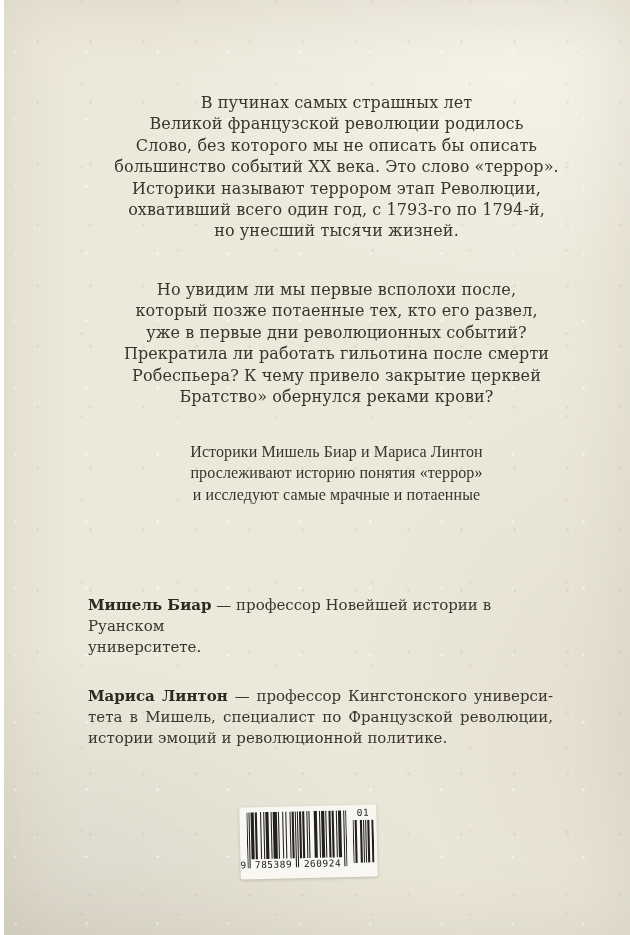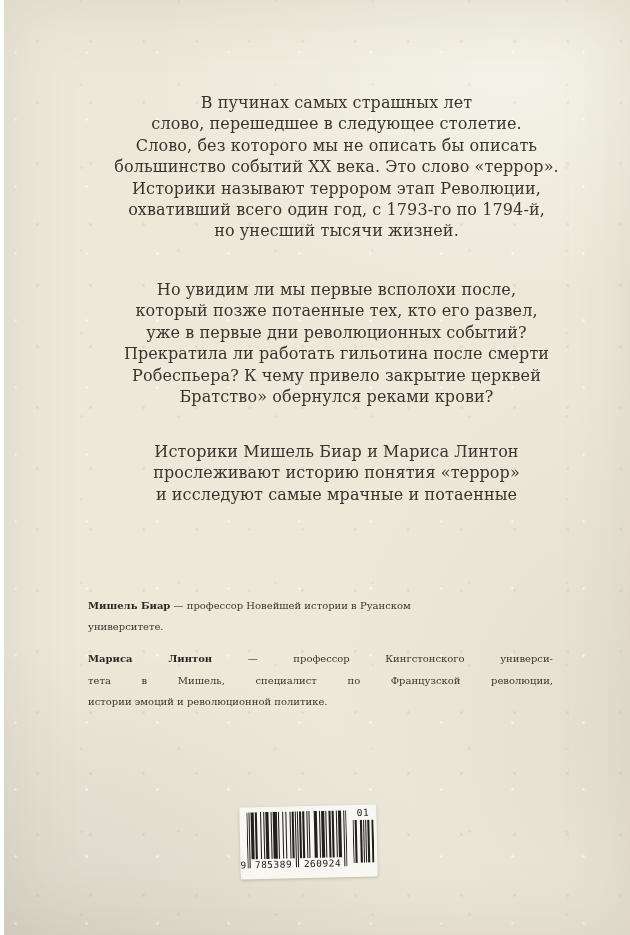--- a/index.html
+++ b/index.html
@@ -16,27 +16,27 @@
       radial-gradient(rgba(255,255,255,0.55) 1px, transparent 1.7px),
       radial-gradient(ellipse 520px 320px at 80% 8%, rgba(255,253,246,0.45), transparent 70%),
       radial-gradient(ellipse 640px 420px at 2% 100%, rgba(118,115,108,0.16), transparent 70%),
       radial-gradient(ellipse 420px 520px at 100% 78%, rgba(186,180,163,0.18), transparent 72%);
     background-size:53px 61px, 97px 83px, 71px 67px, auto, auto, auto;
     background-position:7px 11px, 29px 43px, 47px 19px, 0 0, 0 0, 0 0;
     box-shadow:inset 0 0 70px rgba(158,148,126,0.22);
   }
   .annotation{position:absolute;left:88px;width:489px;text-align:center;color:#39342d;}
   .para{margin:0;font-size:16px;line-height:21.4px;letter-spacing:0.1px;}
-  .p1{top:92px;} .p2{top:279px;} .p3{top:441px;}
+  .p1{top:92px;} .p2{top:279px;} .p3{top:441px;font-family:Liberation Serif, serif;}
   .annotation.p1{position:absolute;} .annotation.p2{position:absolute;} .annotation.p3{position:absolute;}
   .line{display:block;white-space:nowrap;}
   .bios{position:absolute;left:84px;top:595px;width:465px;color:#3a352e;
-        font-size:10px;line-height:21.2px;}
+        font-size:15px;line-height:21.2px;}
   .bio{margin:0;}
-  .bio + .bio{margin-top:11px;}
+  .bio + .bio{margin-top:27px;}
   .bio-line{display:block;}
   .bio-line.just{text-align:justify;text-align-last:justify;}
   .bio b{font-weight:bold;color:#2c2822;}
   .barcode-label{
     position:absolute;left:236px;top:806px;width:137px;height:72px;
     background:#f8f7f2;border-radius:2px;transform:rotate(-1.3deg);
     box-shadow:0 1px 3px rgba(110,100,80,0.35);
   }
   .bc-main{position:absolute;left:7px;top:5px;width:100px;height:60px;}
   .bc-sup{position:absolute;left:113px;top:15px;width:21px;height:43px;}
@@ -54,21 +54,21 @@
     font-size:9.5px;line-height:10px;color:#23211d;letter-spacing:0.5px;
   }
 </style>
 </head>
 <body>
 
 <div class="cover">
 
   <section class="annotation para p1">
     <span class="line">В пучинах самых страшных лет</span>
-    <span class="line">слово, перешедшее в следующее столетие.</span>
+    <span class="line">Великой французской революции родилось</span>
     <span class="line">Слово, без которого мы не описать бы описать</span>
     <span class="line">большинство событий XX века. Это слово «террор».</span>
     <span class="line">Историки называют террором этап Революции,</span>
     <span class="line">охвативший всего один год, с 1793-го по 1794-й,</span>
     <span class="line">но унесший тысячи жизней.</span>
   </section>
 
   <section class="annotation para p2">
     <span class="line">Но увидим ли мы первые всполохи после,</span>
     <span class="line">который позже потаенные тех, кто его развел,</span>

